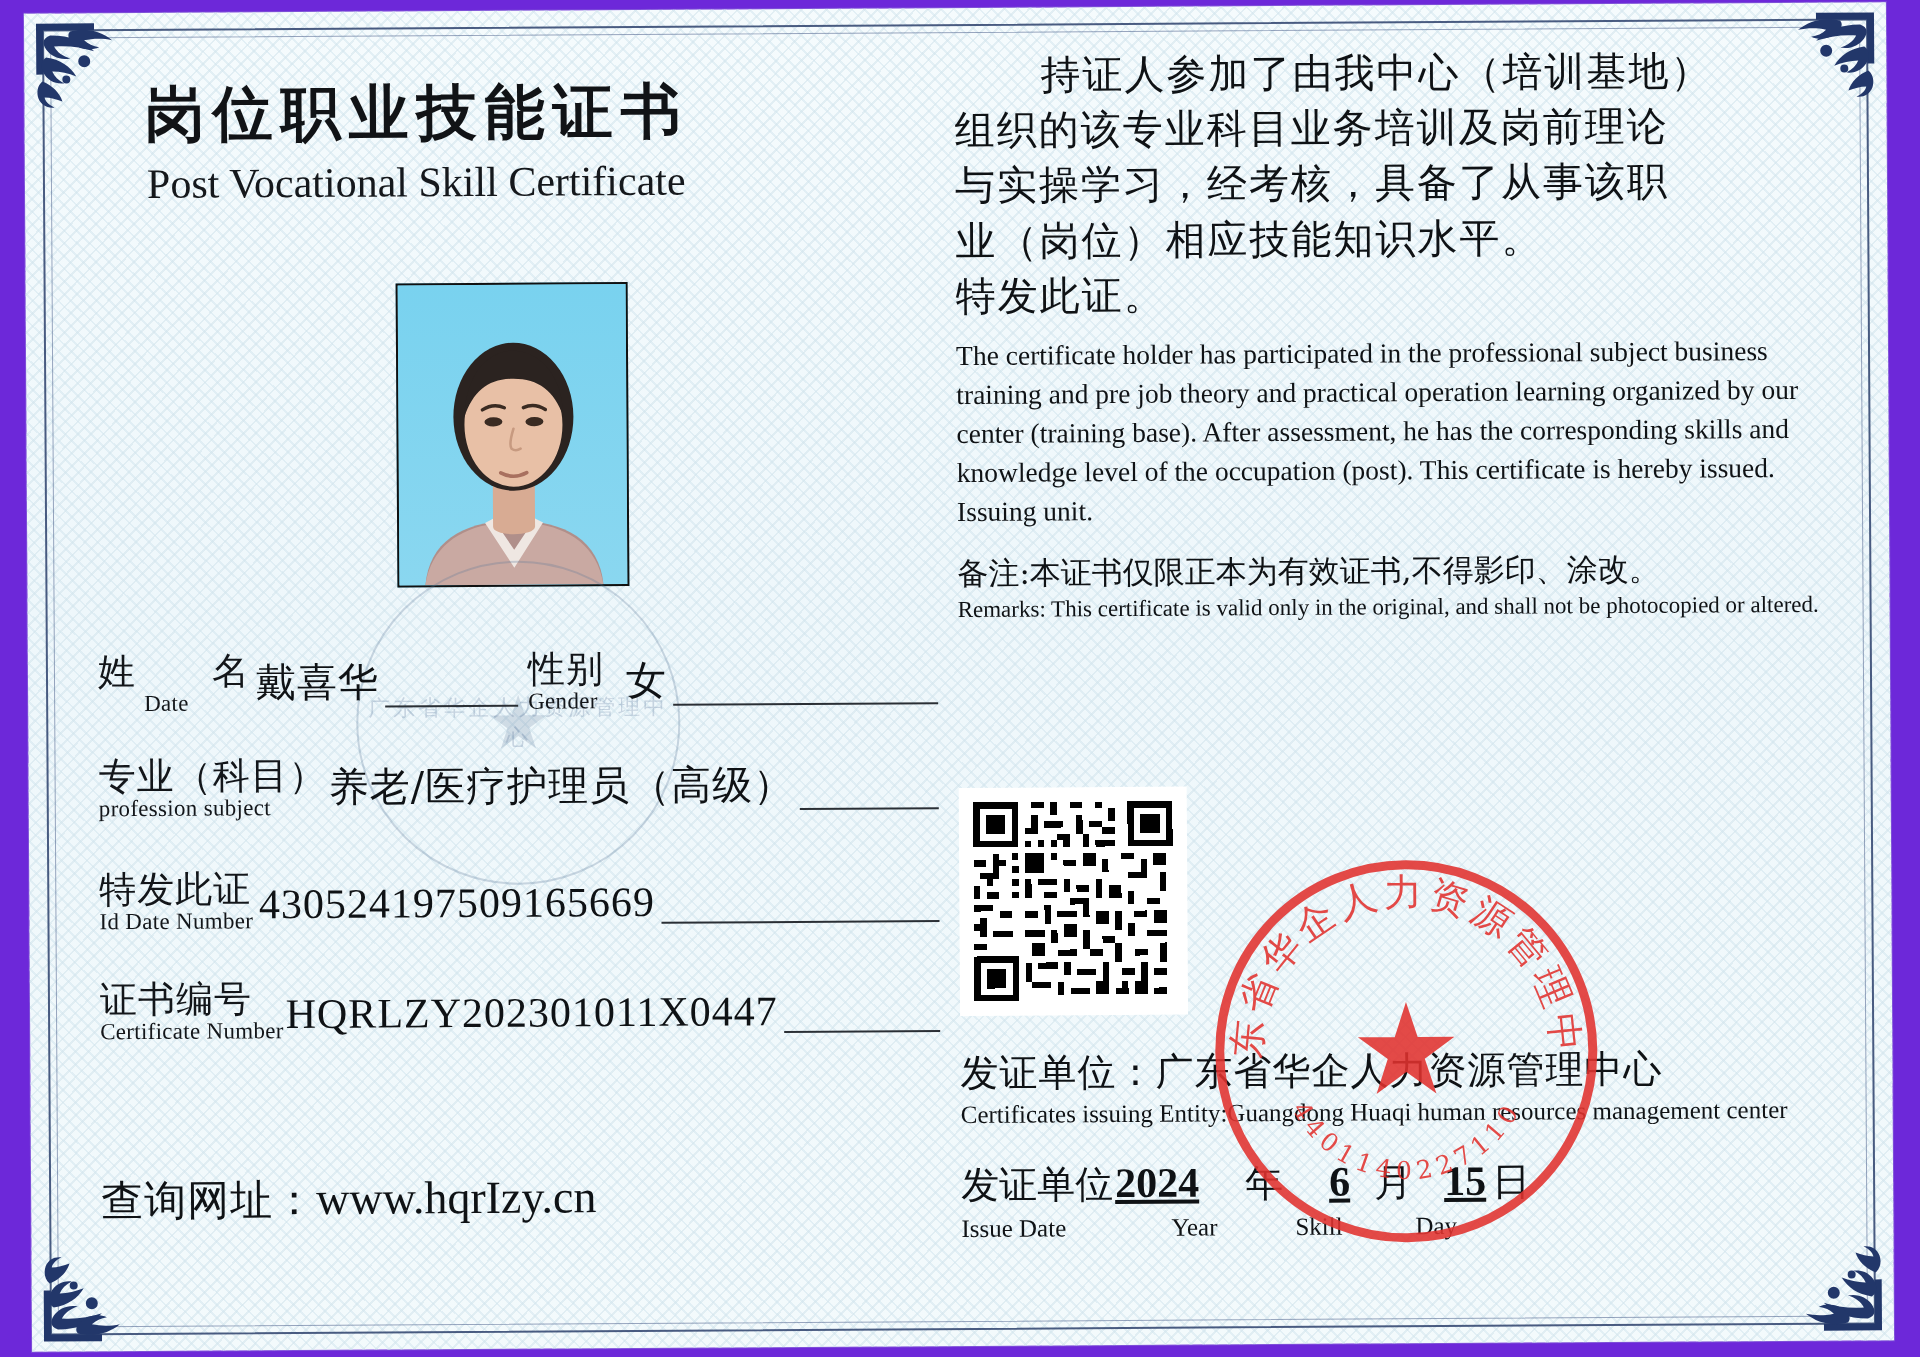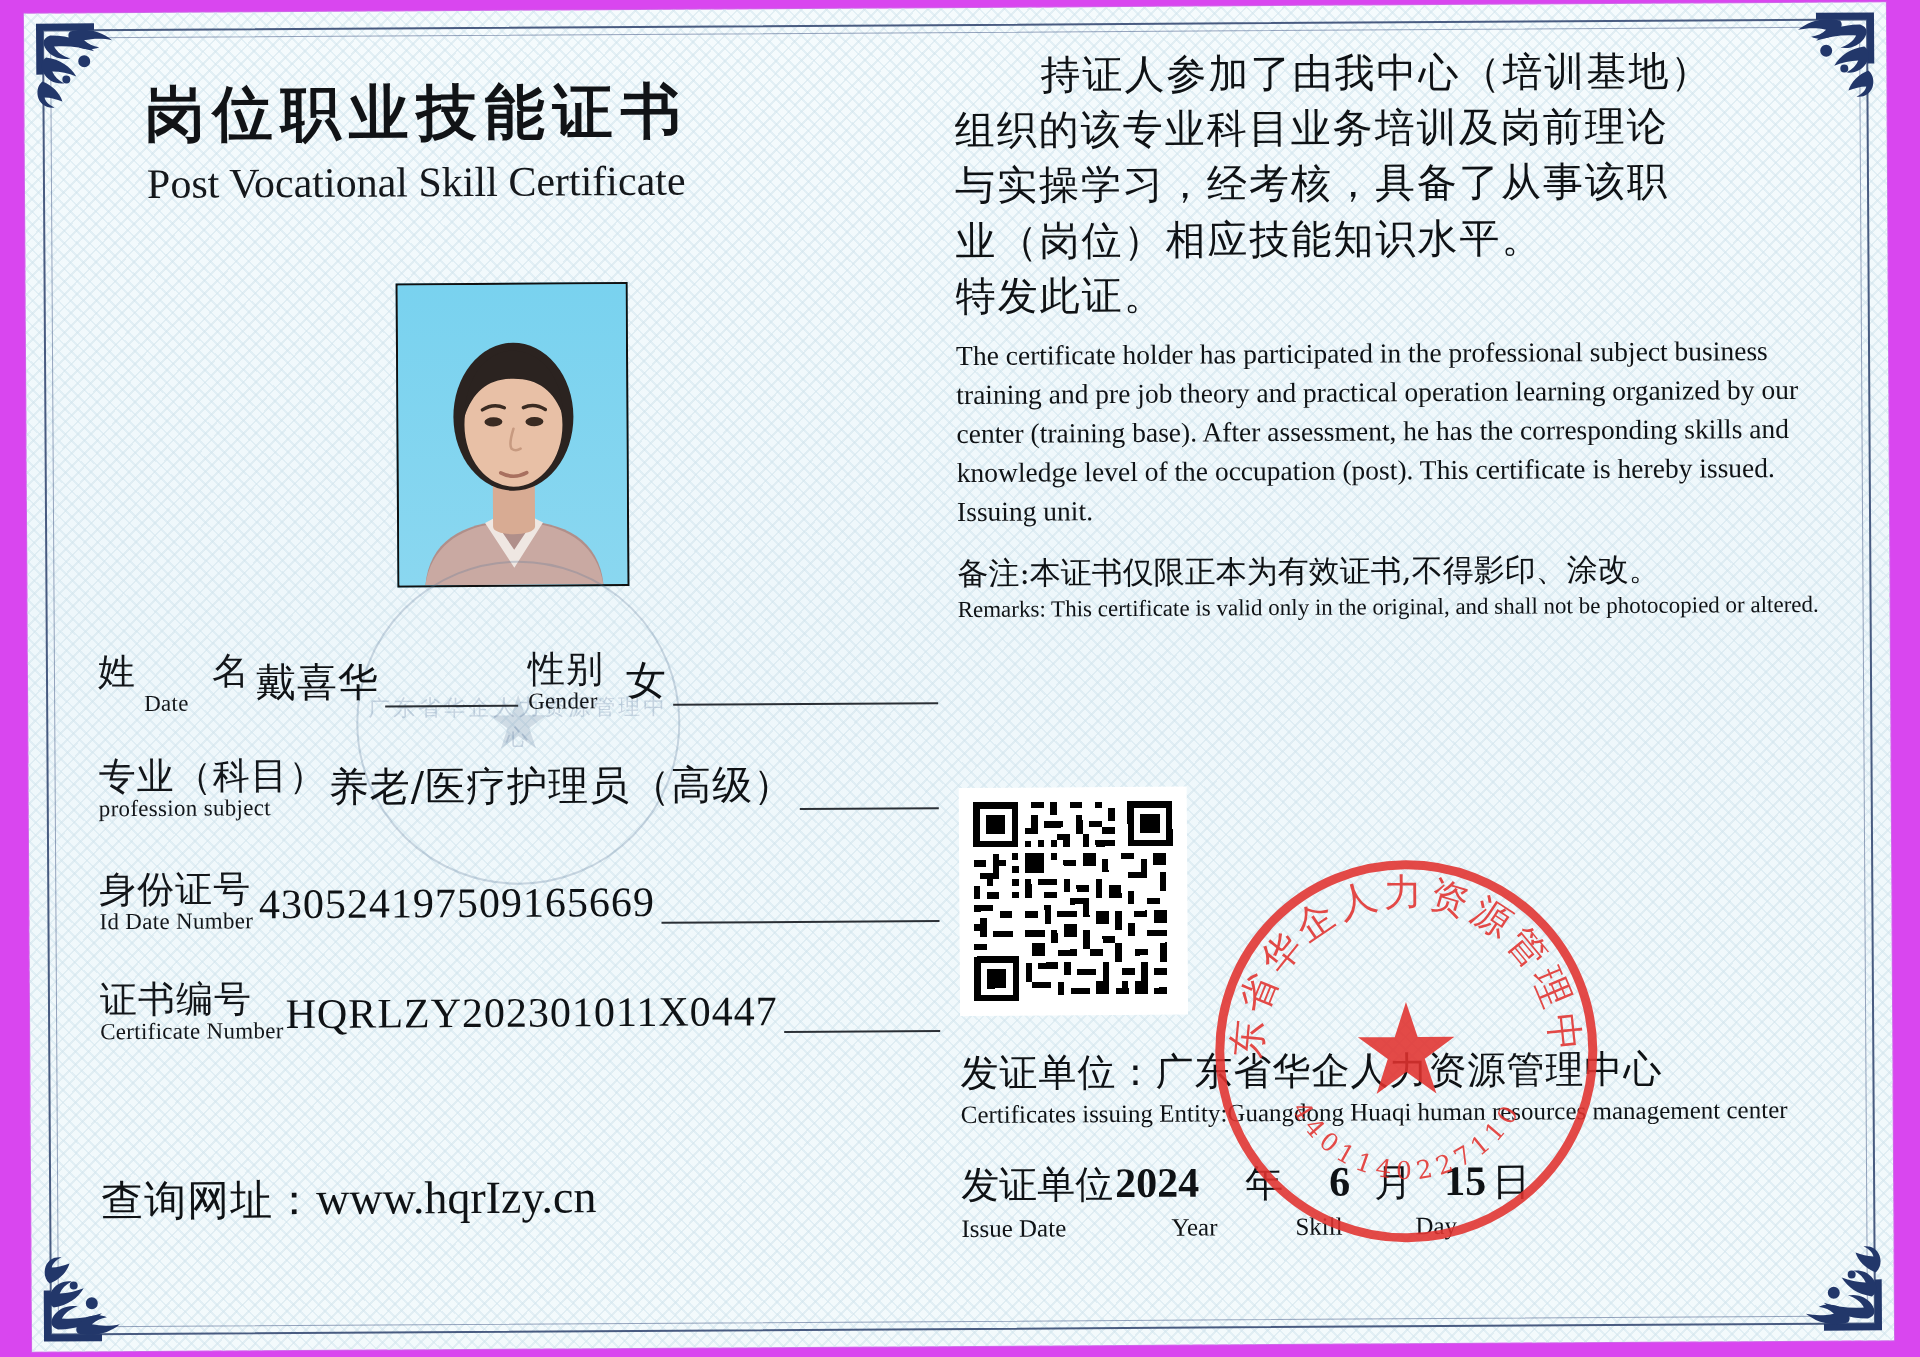--- a/index.html
+++ b/index.html
@@ -10,21 +10,21 @@
   body {
     width: 1920px;
     height: 1357px;
     font-family: "Liberation Serif", serif;
     overflow: hidden;
   }
   #page {
     position: relative;
     width: 1920px;
     height: 1357px;
-    background: #d946ef;
+    background: #6d28d9;
   }
   
   #paper {
     position: absolute;
     left: 28px;
     top: 8px;
     width: 1862px;
     height: 1338px;
     background:
       repeating-linear-gradient(135deg, rgba(210,228,236,0.55) 0 2px, rgba(255,255,255,0) 2px 9px),
@@ -269,20 +269,21 @@
     font-family: "DejaVu Serif", serif;
     font-size: 38px;
     color: #0f1215;
     white-space: nowrap;
   }
   .issue-date .bignum {
     font-family: "Liberation Serif", serif;
     font-weight: 700;
     font-size: 42px;
     padding: 0 2px;
+    text-decoration: underline;
   }
   .issue-date .row2 {
     display: flex;
     font-family: "Liberation Serif", serif;
     font-size: 25px;
     color: #0f1215;
     margin-top: 4px;
   }
   .issue-date .row2 span { display:inline-block; }
 
@@ -452,21 +453,21 @@
         <div class="lbl">
           <span class="cn">专业（科目）</span>
           <span class="en">profession subject</span>
         </div>
         <div class="val" style="padding-left:2px">养老/医疗护理员（高级）</div>
         <div class="rule"></div>
       </div>
 
       <div class="field" style="left:0px; top:818px; width:840px;">
         <div class="lbl">
-          <span class="cn">身份证号</span>
+          <span class="cn">特发此证</span>
           <span class="en">Id Date Number</span>
         </div>
         <div class="val val-num">430524197509165669</div>
         <div class="rule"></div>
       </div>
 
       <div class="field" style="left:0px; top:928px; width:840px;">
         <div class="lbl">
           <span class="cn">证书编号</span>
           <span class="en">Certificate Number</span>

